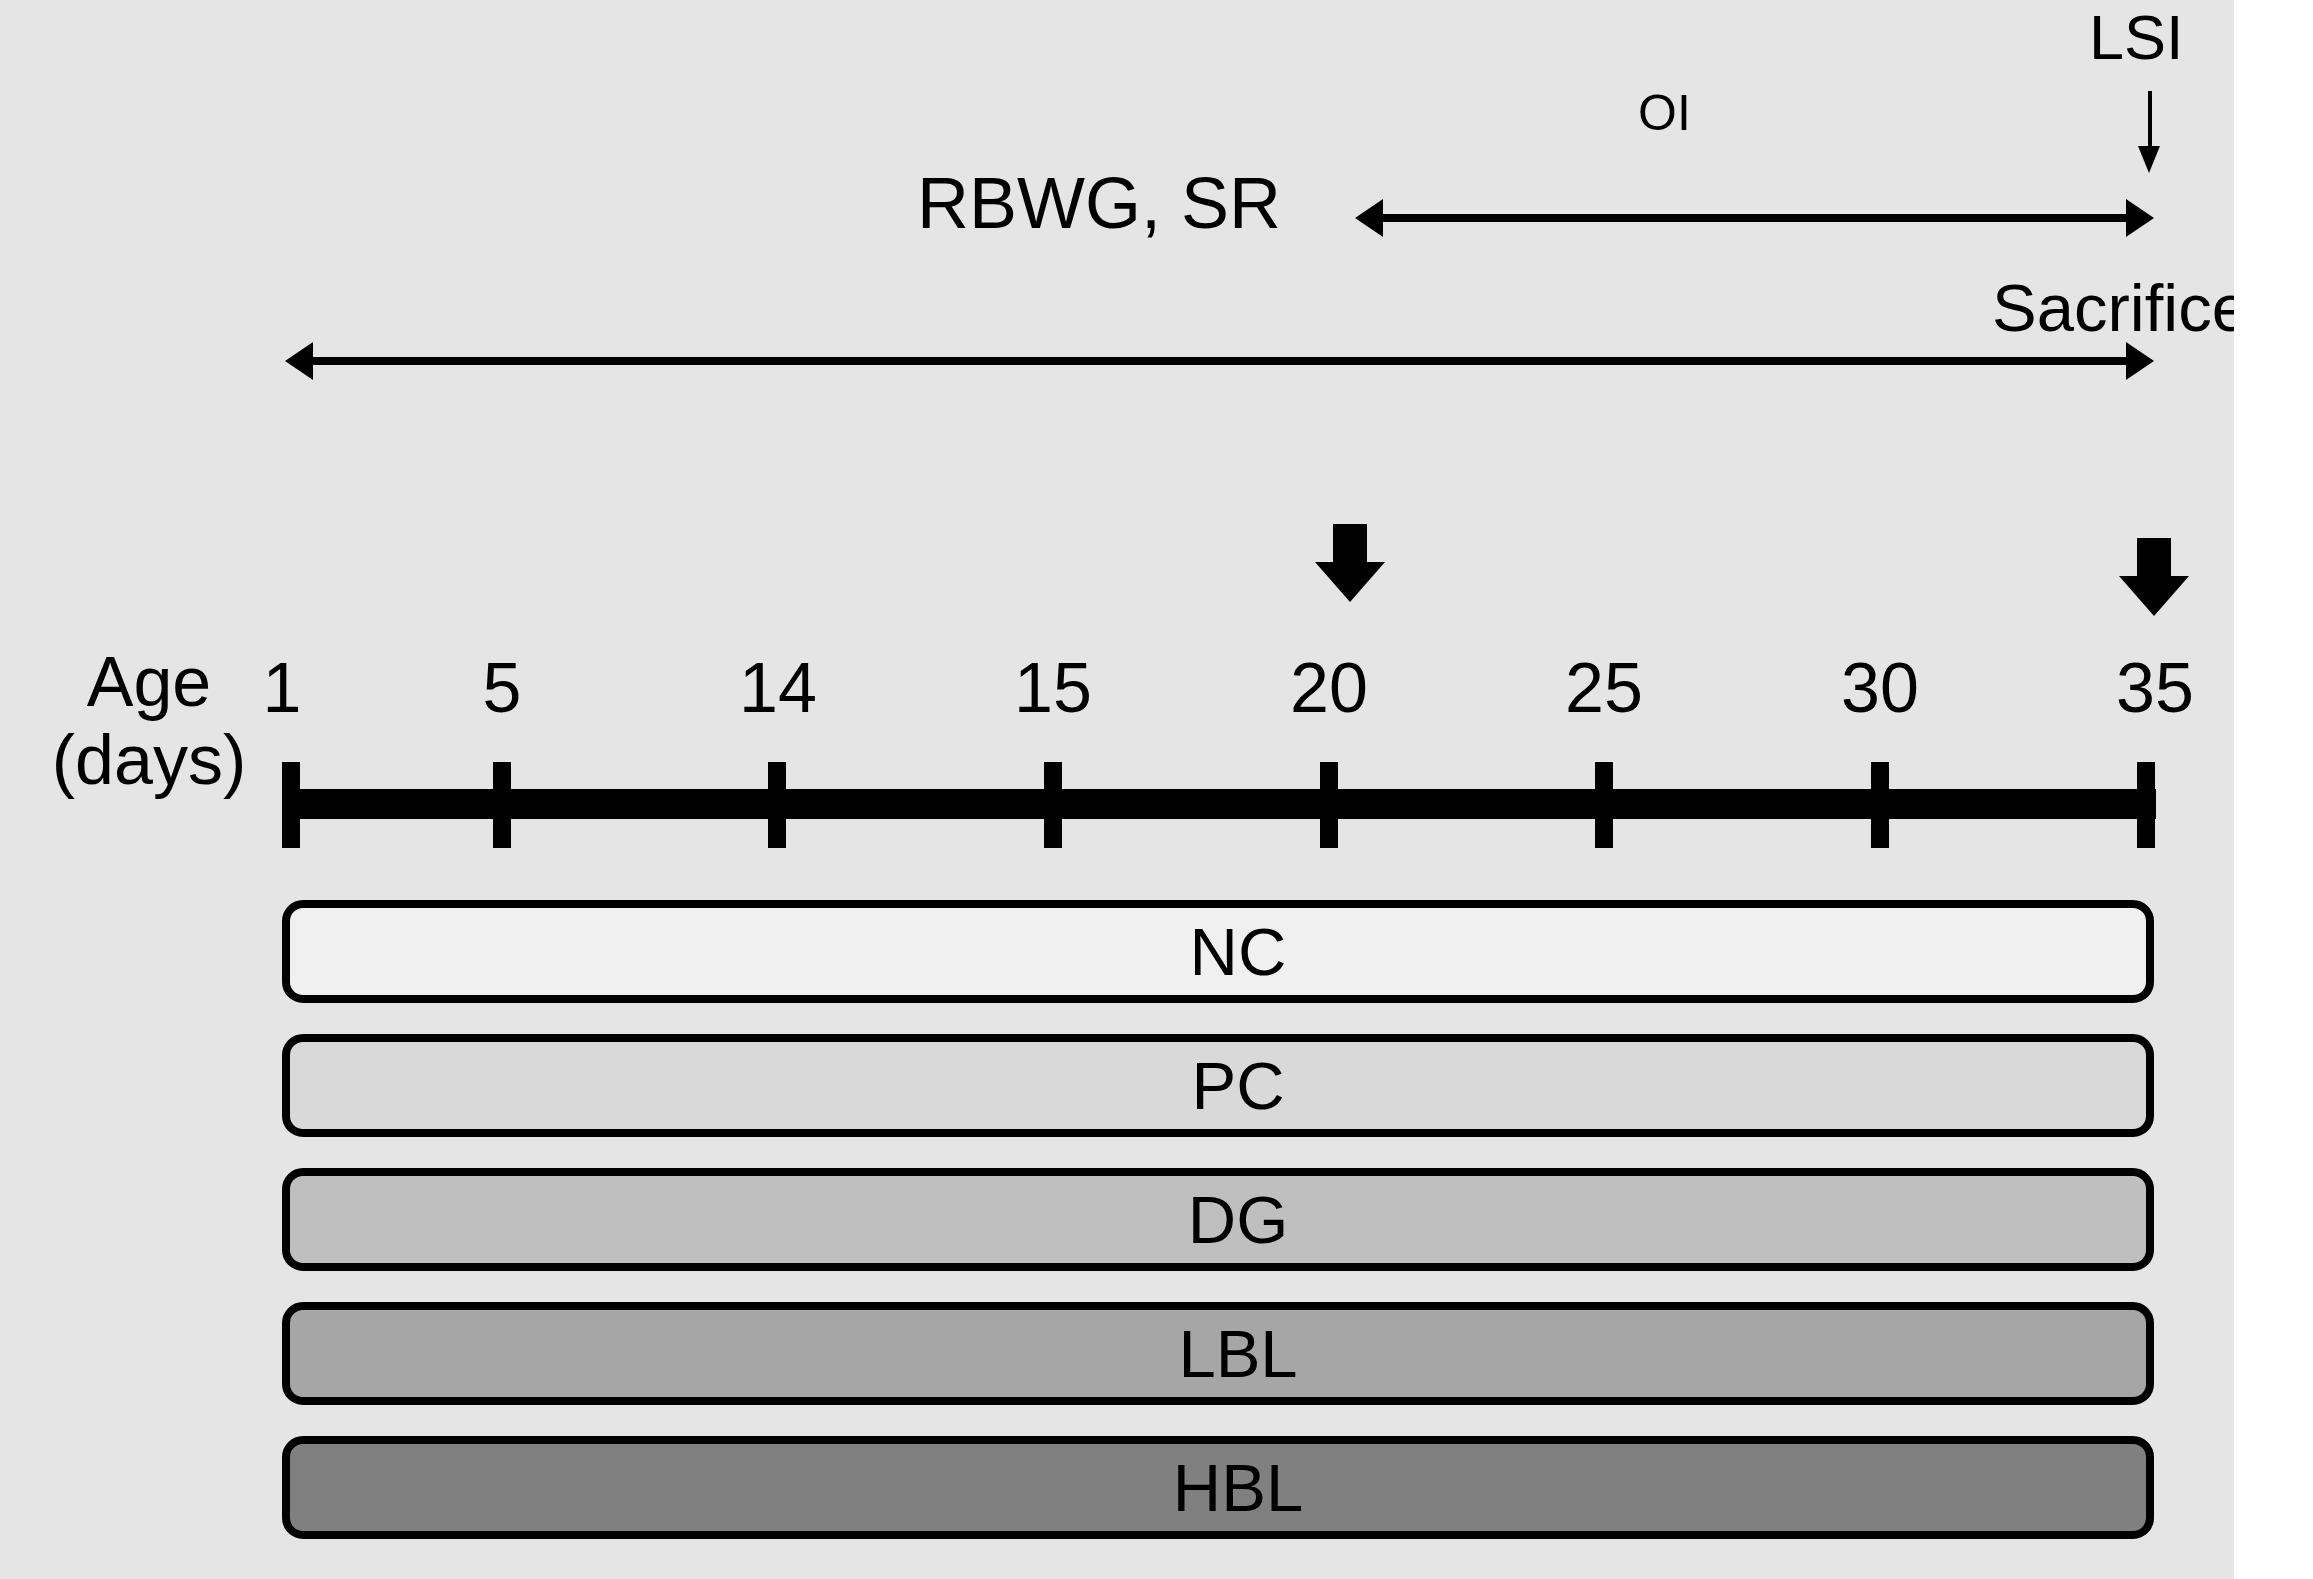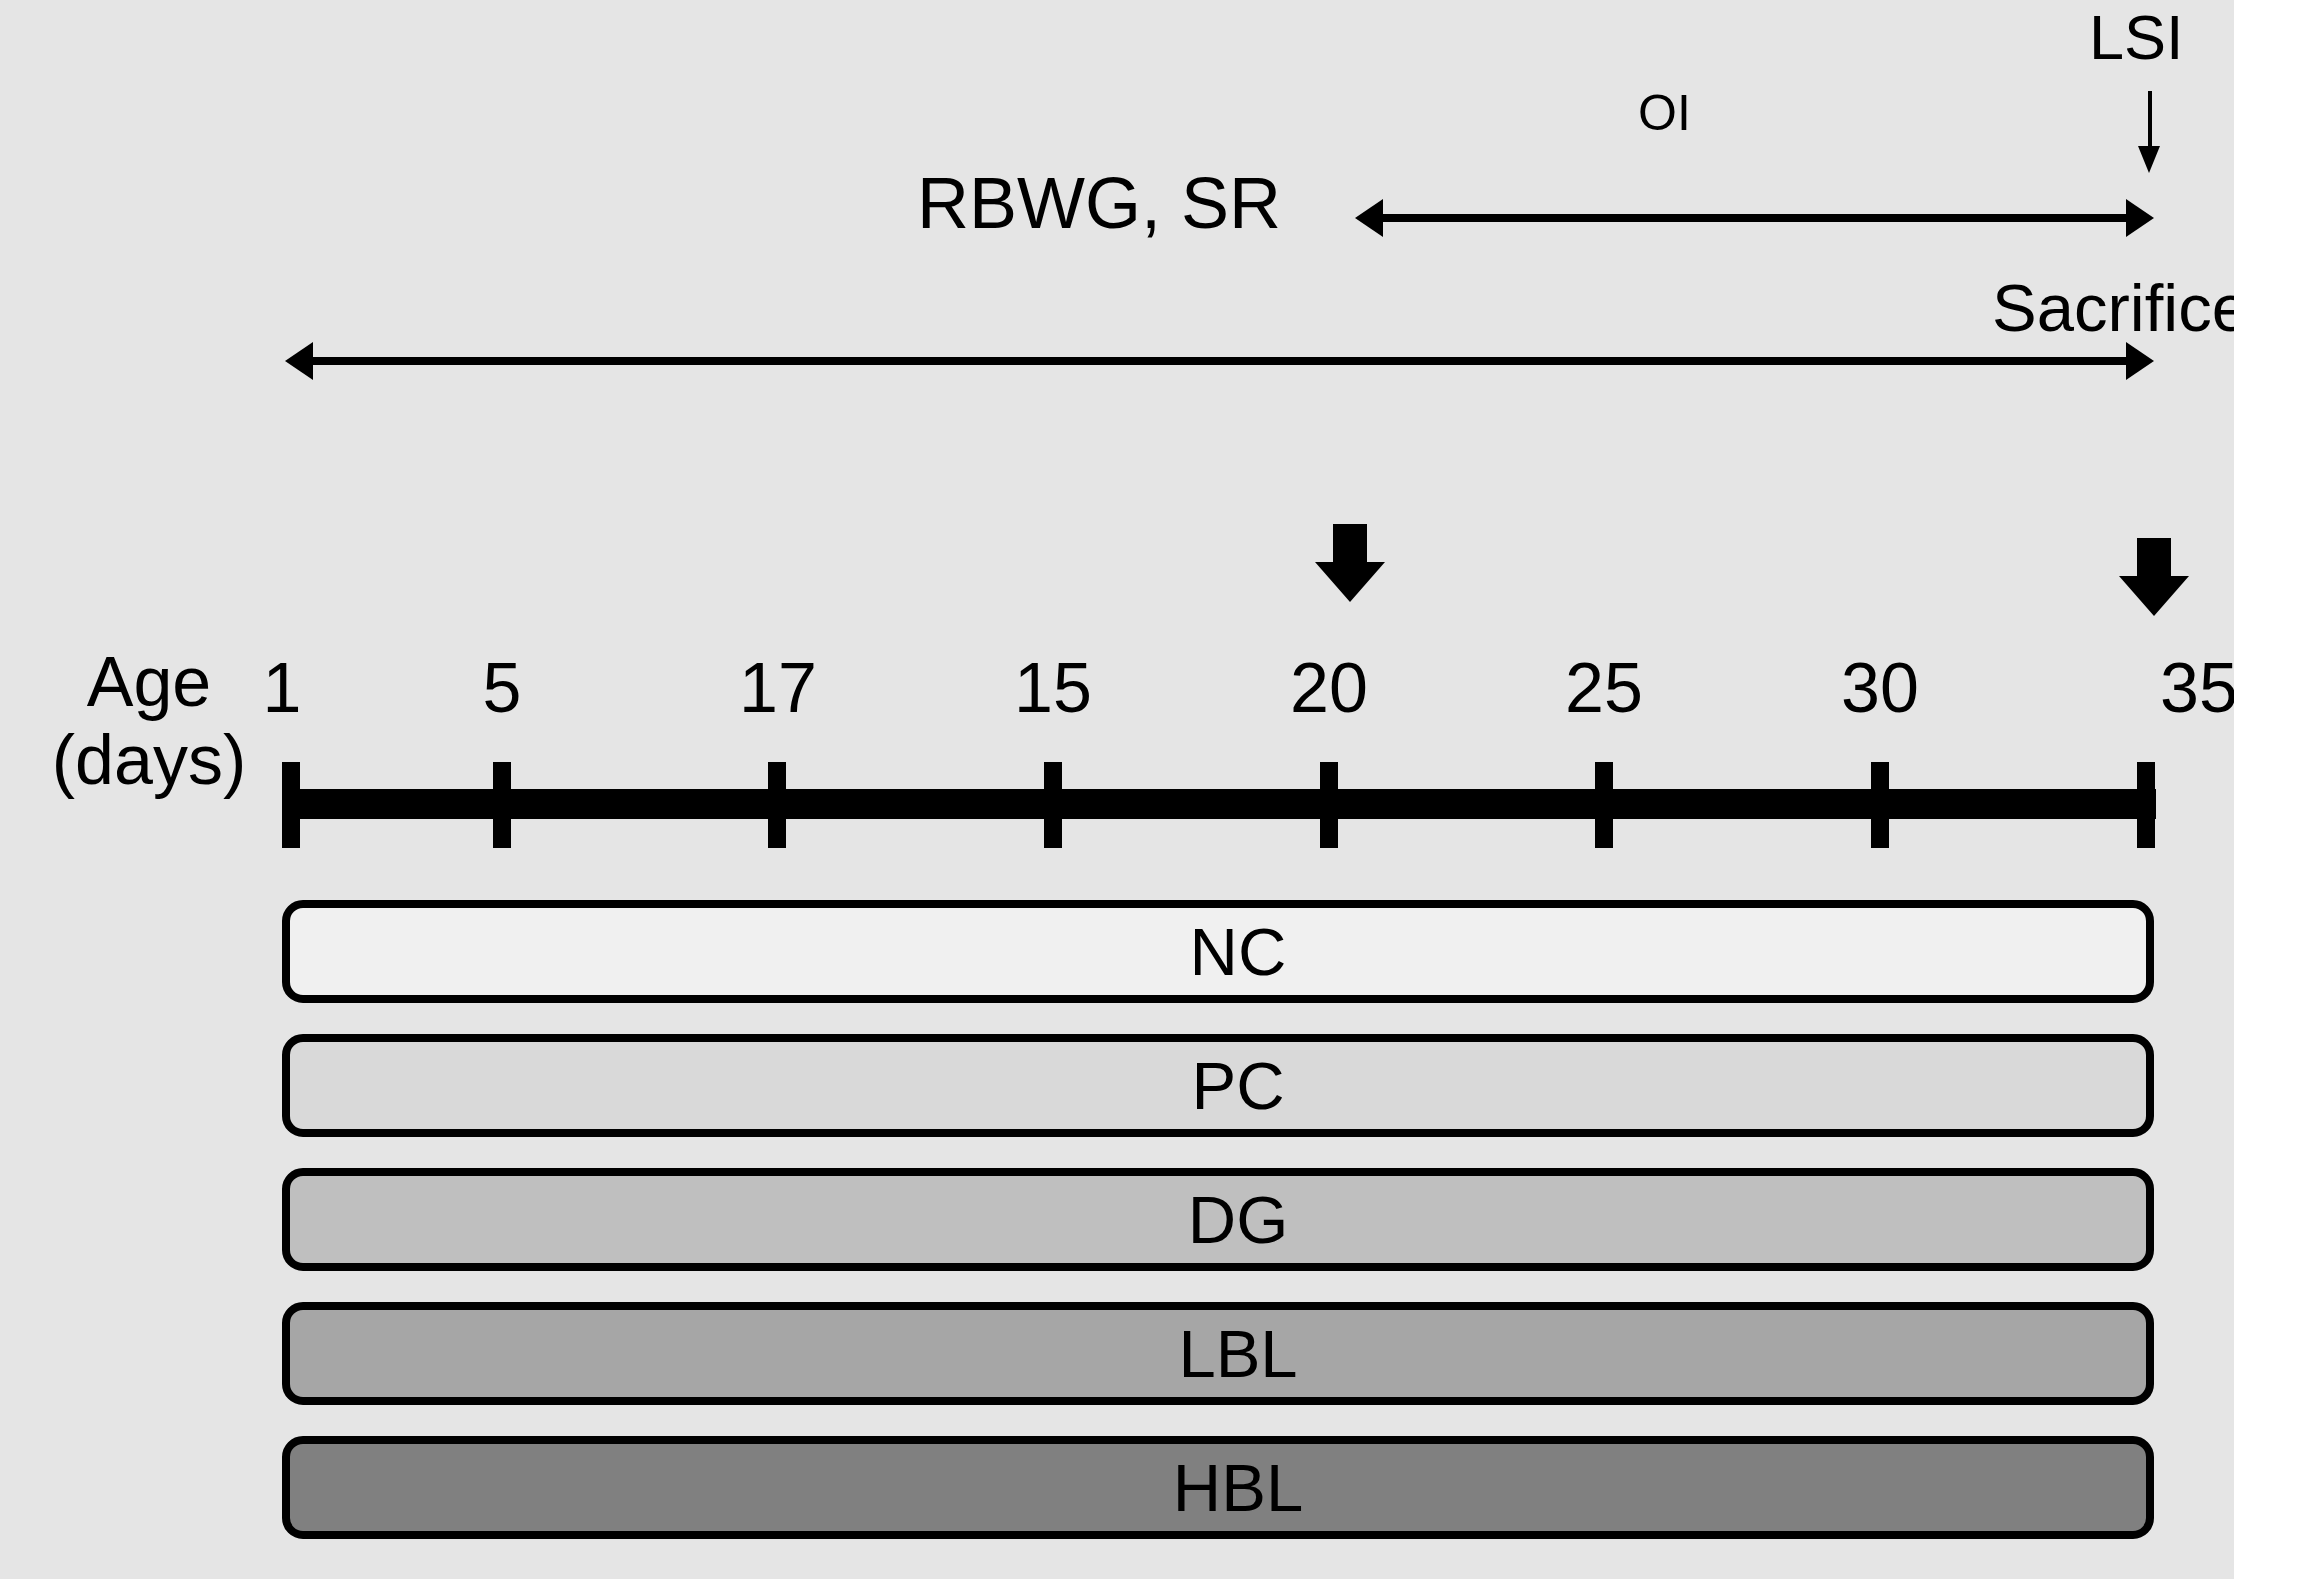--- a/index.html
+++ b/index.html
@@ -188,26 +188,26 @@
         <div class="tick" style="left: 768px;"></div>
         <div class="tick" style="left: 1044px;"></div>
         <div class="tick" style="left: 1320px;"></div>
         <div class="tick" style="left: 1595px;"></div>
         <div class="tick" style="left: 1871px;"></div>
         <div class="tick" style="left: 2137px;"></div>
       </div>
     <div id="ticklabels-host">
         <div class="tick-label" style="left: 282px;">1</div>
         <div class="tick-label" style="left: 502px;">5</div>
-        <div class="tick-label" style="left: 778px;">17</div>
+        <div class="tick-label" style="left: 778px;">14</div>
         <div class="tick-label" style="left: 1053px;">15</div>
         <div class="tick-label" style="left: 1329px;">20</div>
         <div class="tick-label" style="left: 1604px;">25</div>
         <div class="tick-label" style="left: 1880px;">30</div>
-        <div class="tick-label" style="left: 2155px; margin-left: 44px;">35</div>
+        <div class="tick-label" style="left: 2155px;">35</div>
       </div>
   </div>
 
   <div id="bars-host">
       <div class="bar" style="top: 900px; background: rgb(240, 240, 240);">
         <span class="bar-label">NC</span>
       </div>
       <div class="bar" style="top: 1034px; background: rgb(217, 217, 217);">
         <span class="bar-label">PC</span>
       </div>

